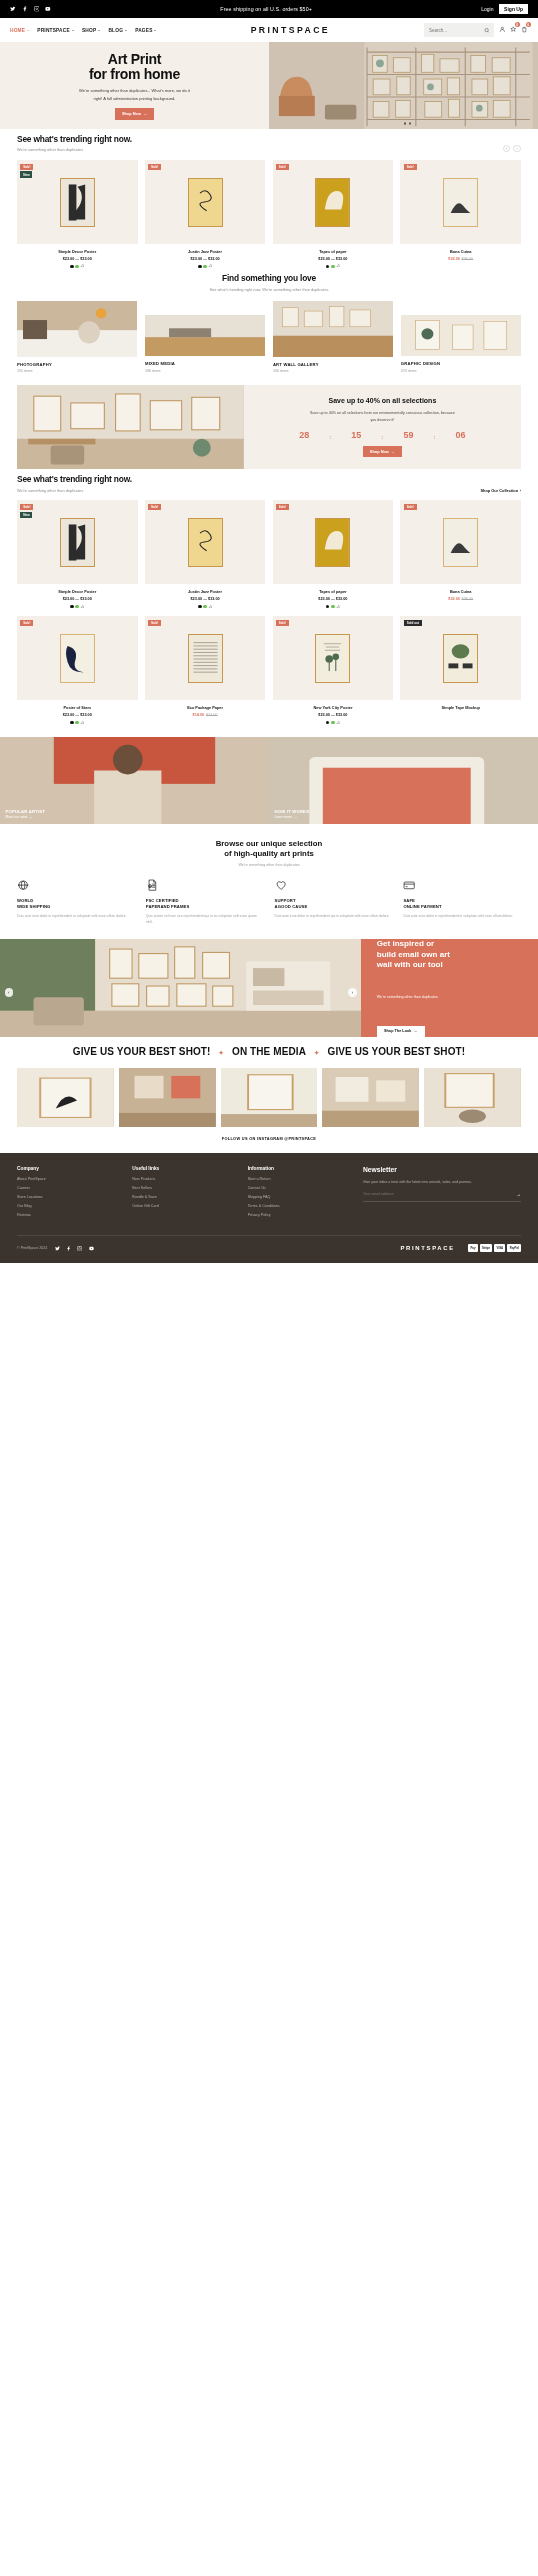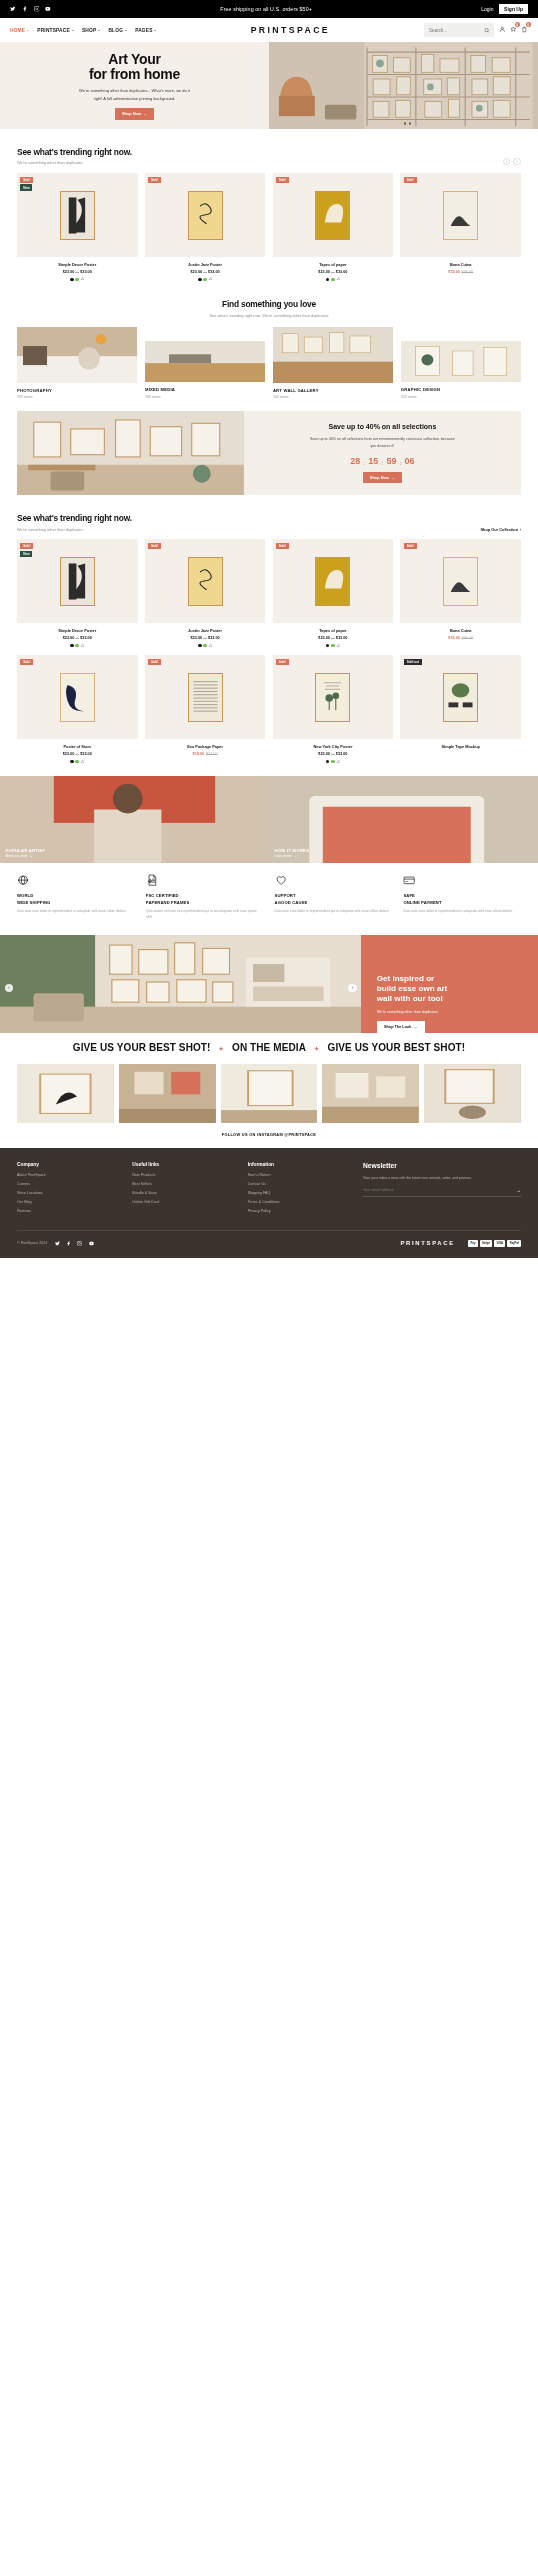--- a/index.html
+++ b/index.html
@@ -34,21 +34,21 @@
   .hero-l{width:269px;display:flex;flex-direction:column;align-items:center;justify-content:center;padding:0 19px;text-align:center}
   .hero h1{font-size:14px;line-height:1.12;font-weight:700;letter-spacing:-0.3px}
   .hero p{font-size:4px;line-height:1.85;color:#3a3a3a;margin-top:4.5px;max-width:118px}
   .btn-primary{background:#d8715a;color:#fff;font-size:3.9px;font-weight:700;padding:3.4px 7.3px;margin-top:5.6px;display:inline-flex;align-items:center;gap:2.2px;border:0}
   .hero-r{flex:1;position:relative;overflow:hidden;background:#cdbfae}
   .dots{position:absolute;bottom:4.5px;left:135px;display:flex;gap:2.8px}
   .dot{width:2.2px;height:2.2px;border-radius:50%;border:0.6px solid #6b6257}
   .dot.on{background:#6b6257}
 
   
-  .sec{padding:18px 0 0}
+  .sec{padding:5px 0 0}
   .sec h2{font-size:8.4px;font-weight:700;letter-spacing:-0.2px}
   .sec .sub{font-size:3.9px;color:#8c8c8c;margin-top:3.4px}
   .sec-head{display:flex;justify-content:space-between;align-items:flex-end}
   .arrows{display:flex;gap:2.8px}
   .arrow{width:7.8px;height:7.8px;border:0.6px solid #ddd;border-radius:50%;display:flex;align-items:center;justify-content:center;font-size:3.9px;color:#999}
   .shoplink{font-size:3.9px;font-weight:700;display:flex;align-items:center;gap:1.7px}
 
   
   .pgrid{display:grid;grid-template-columns:repeat(4,1fr);gap:7.3px;margin-top:7.8px}
   .card .thumb{background:#f4f0e9;height:84px;position:relative;display:flex;align-items:center;justify-content:center}
@@ -74,21 +74,21 @@
   .cat.lower .ph{margin-top:14.6px;height:41px}
   .cname{font-size:4.2px;font-weight:700;letter-spacing:0.2px;margin-top:5px}
   .citems{font-size:3.6px;color:#9a9a9a;margin-top:2.2px}
 
   
   .promo{display:flex;background:#f4f0e9;margin-top:12.3px;height:84px}
   .promo-l{width:45%;background:#d6c9b8}
   .promo-r{flex:1;display:flex;flex-direction:column;align-items:center;justify-content:center;text-align:center;padding:0 22.4px}
   .promo-r h3{font-size:7px;font-weight:700;line-height:1.25}
   .promo-r p{font-size:3.7px;color:#4a4a4a;line-height:1.9;margin-top:4.5px;max-width:146px}
-  .cd{display:flex;gap:3px;align-items:flex-end;margin-top:5.6px;color:#d8715a;font-size:9px;font-weight:700}
+  .cd{display:flex;gap:20px;align-items:flex-end;margin-top:5.6px;color:#d8715a;font-size:9px;font-weight:700}
   .cd .sep{font-size:6.2px;opacity:.8}
 
   
   .band{display:flex;background:#f4f0e9;margin-top:12.3px;height:87px}
   .band-l{width:179px;padding:14.6px 13.5px;display:flex;flex-direction:column;justify-content:center}
   .band-l h3{font-size:7.3px;font-weight:700;line-height:1.3}
   .band-l p{font-size:3.6px;color:#7b7b7b;margin-top:4.5px}
   .band-tiles{flex:1;display:flex}
   .tile{flex:1;position:relative;background:#c9b9a6}
   .tile.b{background:#bfb3a4}
@@ -101,21 +101,21 @@
   .feat-head h2{font-size:7.8px;font-weight:700;line-height:1.35}
   .feat-head .sub{font-size:3.6px;color:#9a9a9a;margin-top:3.9px}
   .feats{display:grid;grid-template-columns:repeat(4,1fr);gap:11.2px;margin-top:11.2px}
   .feat svg{width:12.3px;height:12.3px;stroke:#111;fill:none;stroke-width:1.3}
   .ftitle{font-size:4.2px;font-weight:700;line-height:1.5;margin-top:5px;letter-spacing:0.1px}
   .fdesc{font-size:3.4px;color:#a0a0a0;line-height:1.75;margin-top:3.4px}
 
   
   .inspire{display:flex;margin-top:13.5px;height:98px}
   .insp-l{flex:1;background:#c6b7a3;position:relative}
-  .insp-r{width:177px;background:#d8715a;color:#fff;padding:0 15.7px;display:flex;flex-direction:column;justify-content:flex-end}
+  .insp-r{width:177px;background:#d8715a;color:#fff;padding:0 15.7px;display:flex;flex-direction:column;justify-content:space-between}
   .insp-r h3{font-size:8.1px;font-weight:700;line-height:1.28}
   .insp-r p{font-size:3.6px;margin-top:5px;opacity:.95}
   .btn-light{background:#fff;color:#111;font-size:3.8px;font-weight:700;padding:3.9px 7.3px;margin-top:7.3px;align-self:flex-start;display:inline-flex;gap:2.2px;align-items:center;border:0}
   .insp-nav{position:absolute;top:50%;width:8.4px;height:8.4px;border-radius:50%;background:rgba(255,255,255,.85);display:flex;align-items:center;justify-content:center;font-size:3.9px}
 
   
   .marq{background:#fff;padding:9px 0 5.6px;overflow:hidden;white-space:nowrap;text-align:center}
   .marq span{font-size:10px;font-weight:700;letter-spacing:0.1px}
   .marq .star{color:#d8715a;margin:0 5.6px;font-size:6.2px}
   .gram{display:grid;grid-template-columns:repeat(5,1fr);gap:5px;margin-top:5.6px}
@@ -214,21 +214,21 @@
     <a class="ibtn"><svg class="icn" viewBox="0 0 24 24">
           <path d="M6 7h12l-1 14H7z"></path>
           <path d="M9 7a3 3 0 016 0"></path>
         </svg><span class="badge">0</span></a>
   </div>
 </div>
 
 <section class="hero">
   <div class="hero-l">
     <h1>
-      <span>Art Your</span><br>
+      <span>Art Print</span><br>
       <span>for from home</span>
     </h1>
     <p>We're something other than duplicates... What's more, we do it right! A full administration printing background.</p>
     <button class="btn-primary">
         <span>Shop Now</span> 
         <span>→</span>
       </button>
   </div>
   <div class="hero-r">
     <svg width="100%" height="100%" viewBox="0 0 480 155" preserveAspectRatio="xMidYMid slice">
@@ -650,20 +650,27 @@
             <span>→</span>
           </div>
       </div>
     </div>
   </div>
 </section>
 
 <div class="wrap">
 
 <section>
+  <div class="feat-head">
+    <h2>
+      <span>Browse our unique selection</span><br>
+      <span>of high-quality art prints</span>
+    </h2>
+    <div class="sub">We're something other than duplicates</div>
+  </div>
   <div class="feats">
     <div class="feat">
       <svg viewBox="0 0 24 24">
             <circle cx="12" cy="12" r="8"></circle>
             <ellipse cx="12" cy="12" rx="3.5" ry="8"></ellipse>
             <path d="M4 12h16M2 11l2 1-2 1M22 11l-2 1 2 1"></path>
           </svg>
       <div class="ftitle" style="white-space:pre-line">WORLD
 WIDE SHIPPING</div>
       <div class="fdesc">Duis aute irure dolor in reprehenderit in voluptate velit esse cillum dolore.</div>
@@ -721,21 +728,21 @@
       <rect x="452" y="52" width="56" height="32" fill="#c8b9a4"></rect>
       <rect x="452" y="92" width="126" height="26" fill="#d6cab6"></rect>
       <rect x="60" y="104" width="90" height="50" rx="6" fill="#b9a88f"></rect>
     </svg>
     <div class="insp-nav" style="left:4.5px">‹</div>
     <div class="insp-nav" style="right:4.5px">›</div>
   </div>
   <div class="insp-r">
     <h3>
       <span>Get inspired or</span><br>
-      <span>build esse own art</span><br>
+      <span>build email own art</span><br>
       <span>wall with our tool</span>
     </h3>
     <p>We're something other than duplicates</p>
     <button class="btn-light">
         <span>Shop The Look</span> 
         <span>→</span>
       </button>
   </div>
 </section>
 

